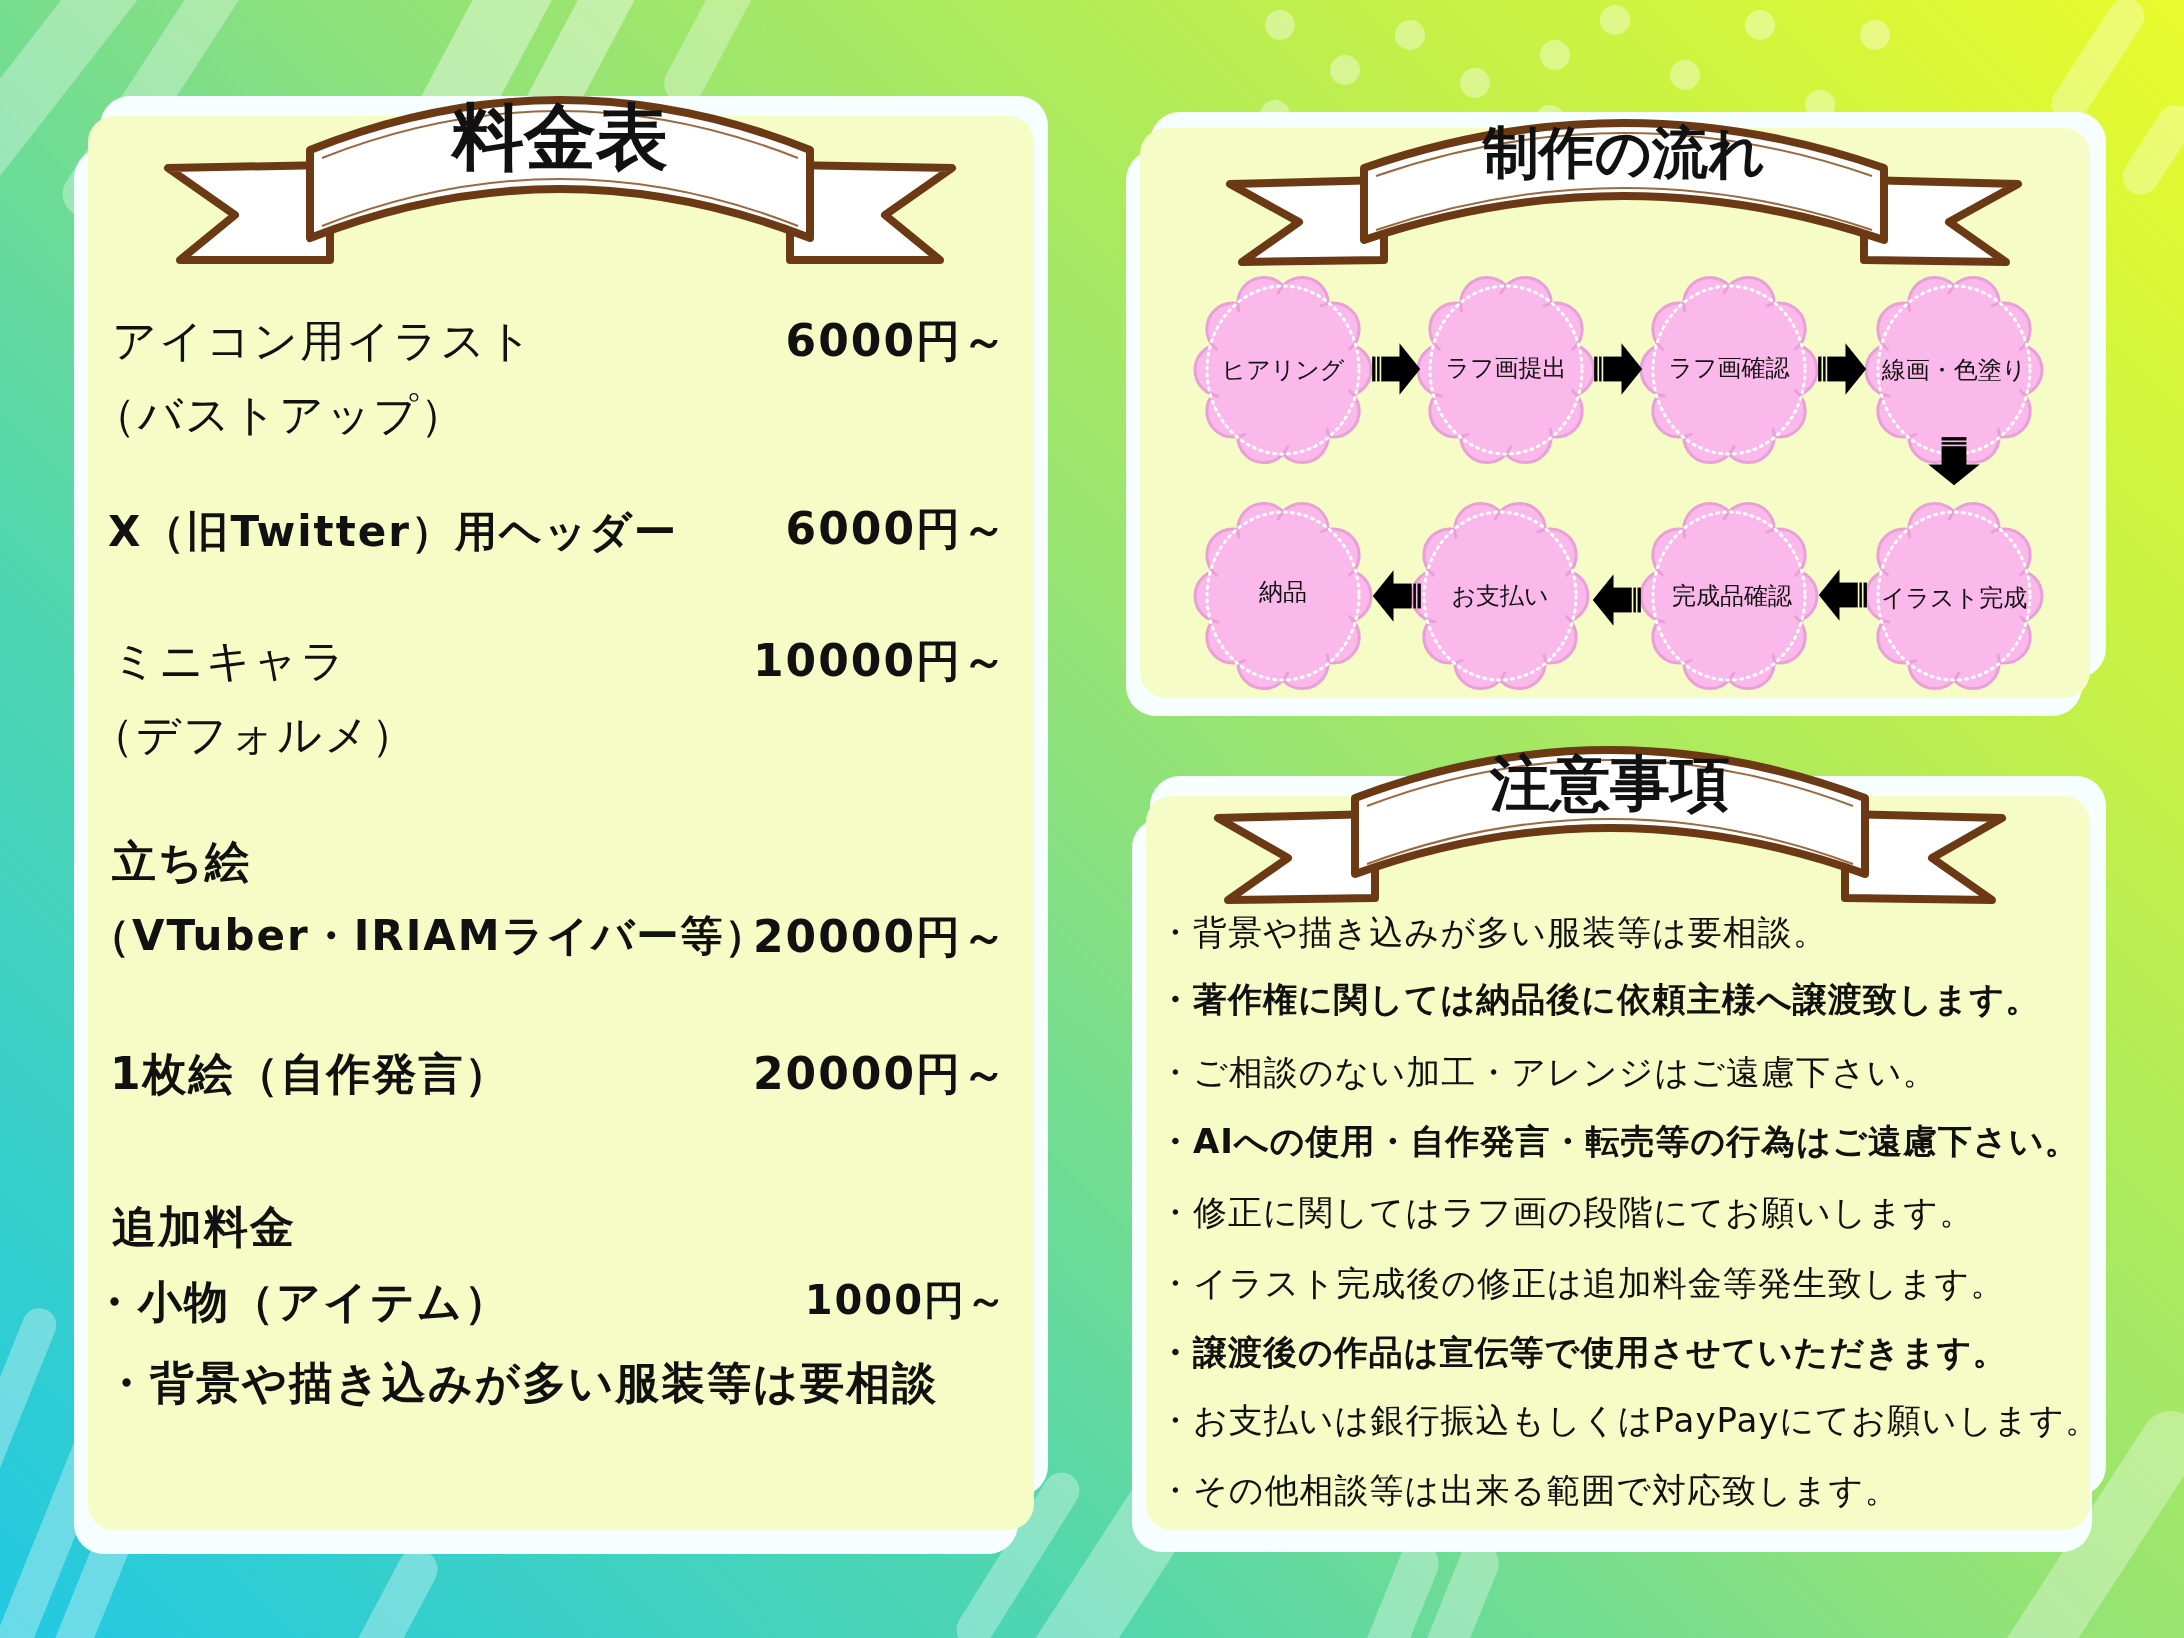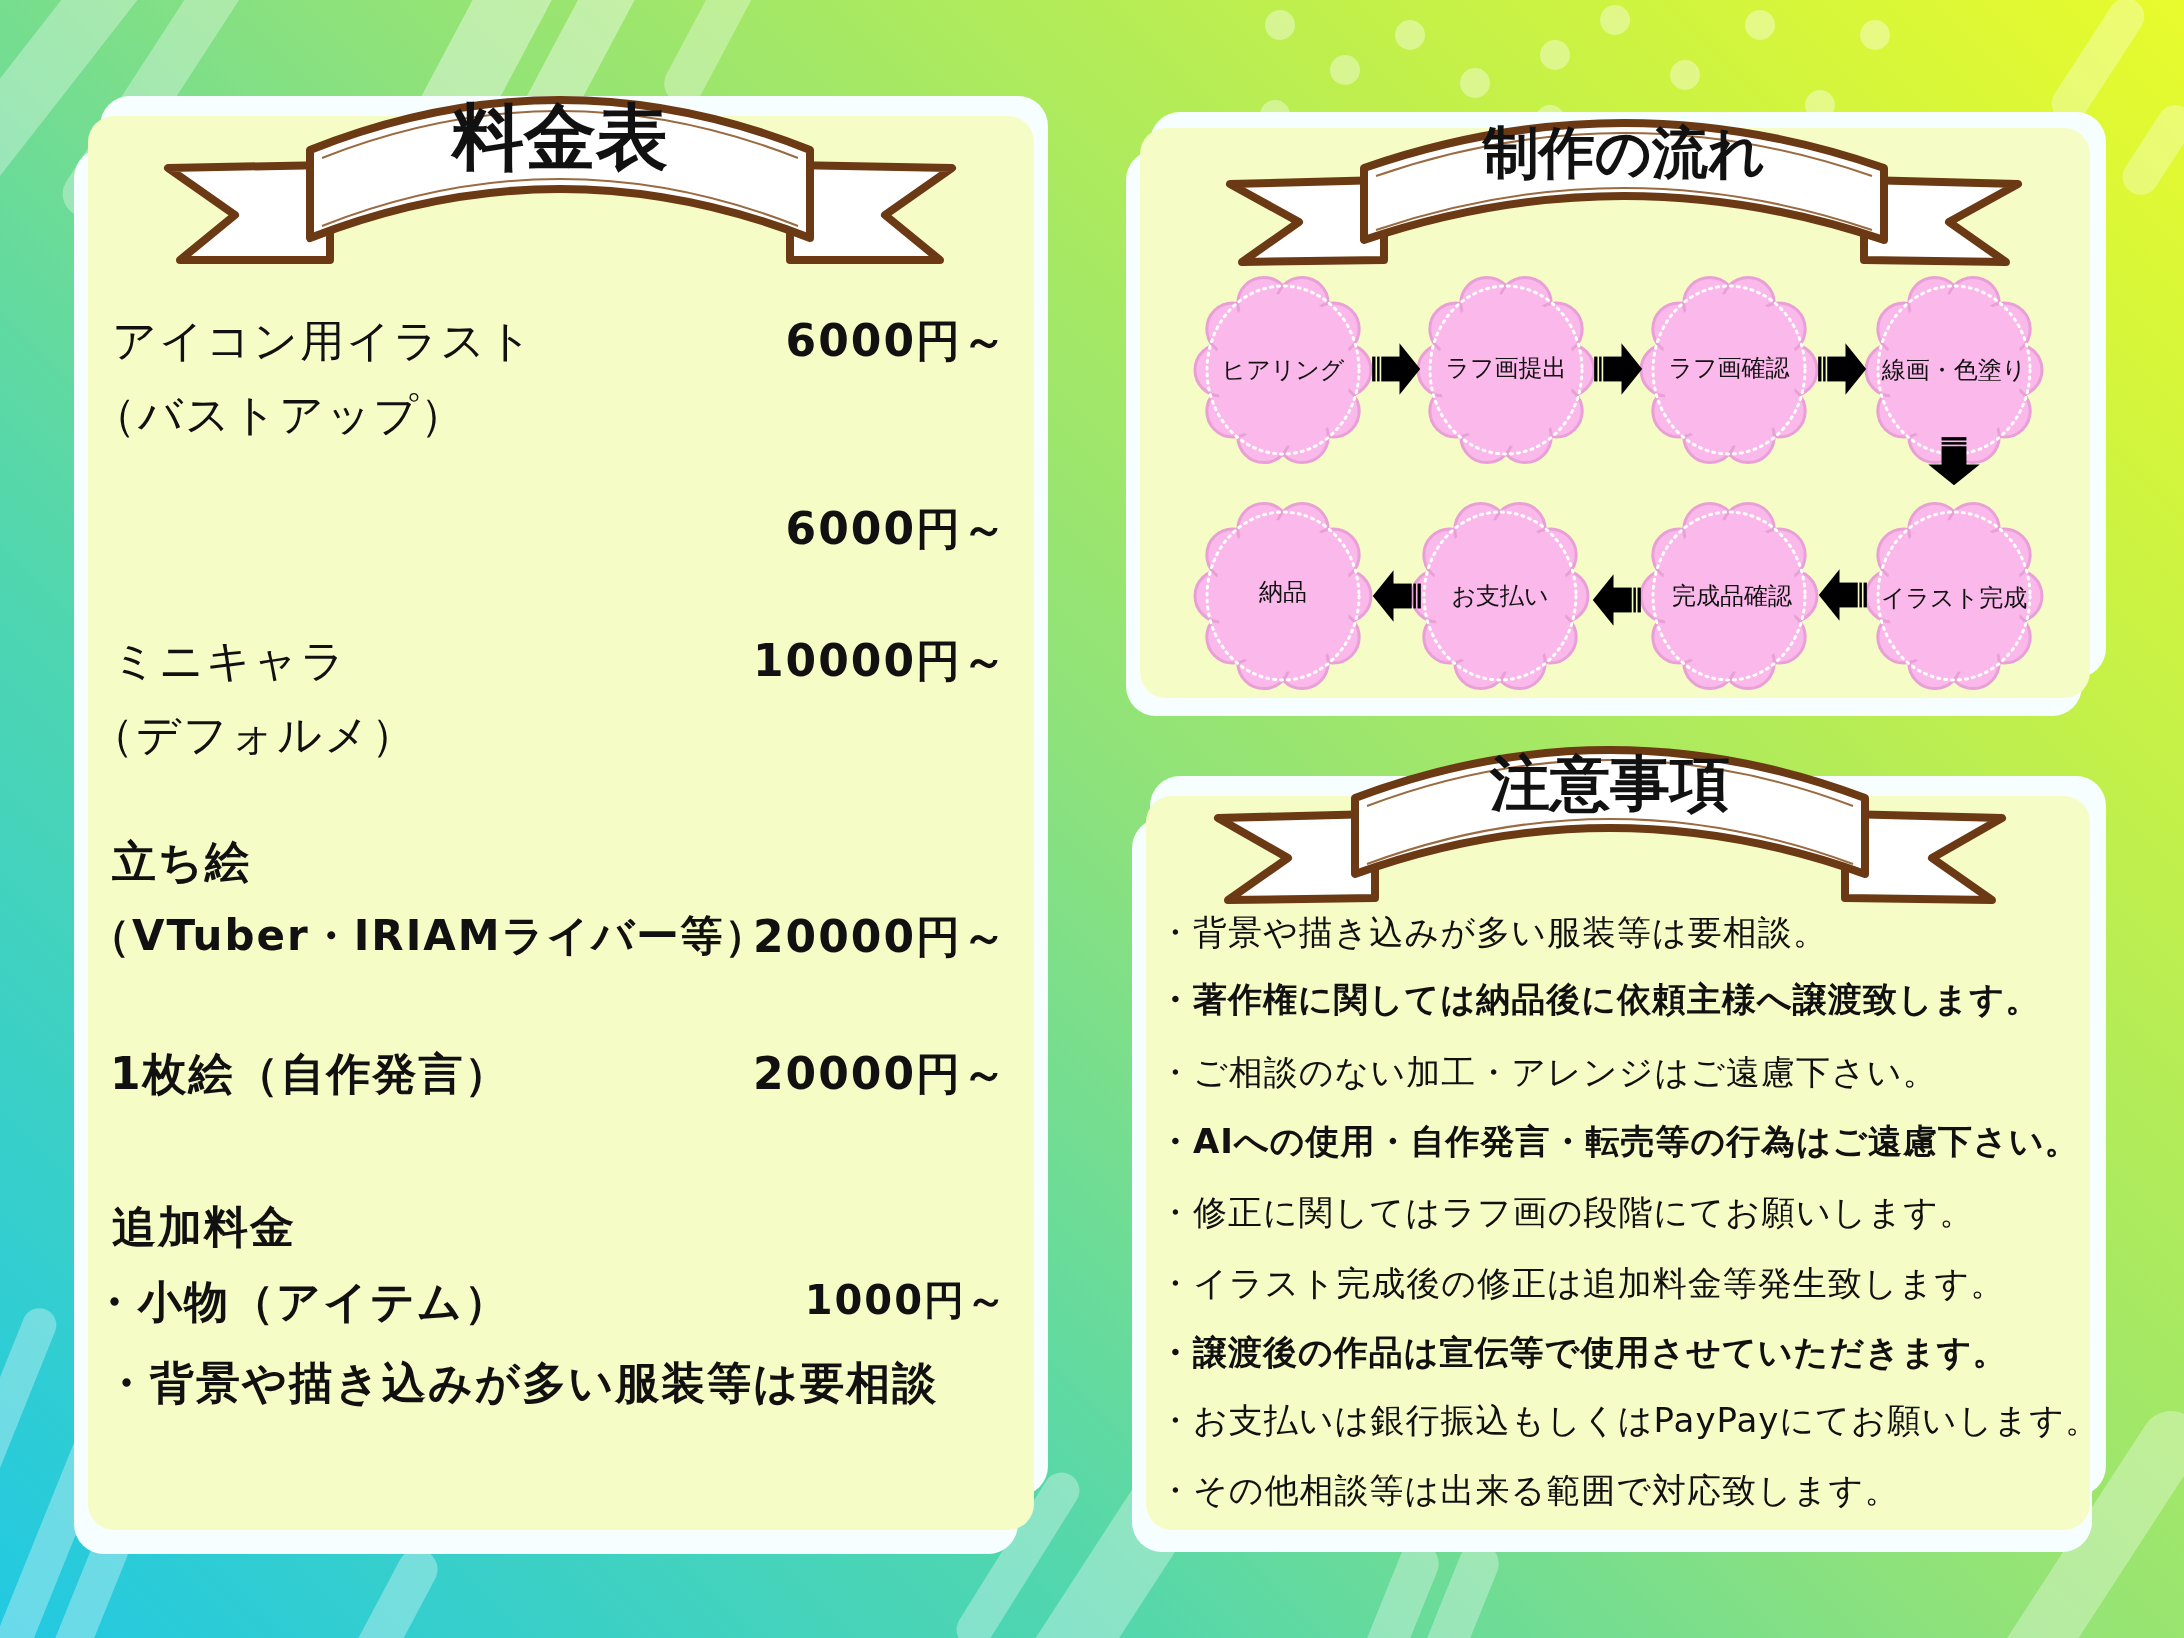--- a/index.html
+++ b/index.html
@@ -74,20 +74,21 @@
       <path d="M162 88 Q400 -6 638 88" fill="none" stroke="#9a6a40" stroke-width="2"></path>
       <path d="M162 156 Q400 62 638 156" fill="none" stroke="#9a6a40" stroke-width="2"></path>
       <text class="banner-title" x="400" y="92" text-anchor="middle" font-size="72">料金表</text>
     </svg>
   </div>
 
   <div class="txt" style="left:112px; top:312px; font-size:44px;">アイコン用イラスト</div>
   <div class="txt" style="left:92px; top:386px; font-size:44px;">（バストアップ）</div>
   <div class="txt price-val" style="right:1176px; top:312px; font-size:44px; font-weight:bold;">6000円～</div>
 
+  <div class="txt" style="left:108px; top:504px; font-size:42px; font-weight:bold;">X（旧Twitter）用ヘッダー</div>
   <div class="txt price-val" style="right:1176px; top:500px; font-size:44px; font-weight:bold;">6000円～</div>
 
   <div class="txt" style="left:112px; top:632px; font-size:44px;">ミニキャラ</div>
   <div class="txt" style="left:90px; top:706px; font-size:44px;">（デフォルメ）</div>
   <div class="txt price-val" style="right:1176px; top:632px; font-size:44px; font-weight:bold;">10000円～</div>
 
   <div class="txt" style="left:112px; top:833px; font-size:44px; font-weight:bold;">立ち絵</div>
   <div class="txt" style="left:88px; top:908px; font-size:42px; font-weight:bold;">（VTuber・IRIAMライバー等）</div>
   <div class="txt price-val" style="right:1176px; top:908px; font-size:44px; font-weight:bold;">20000円～</div>
 

